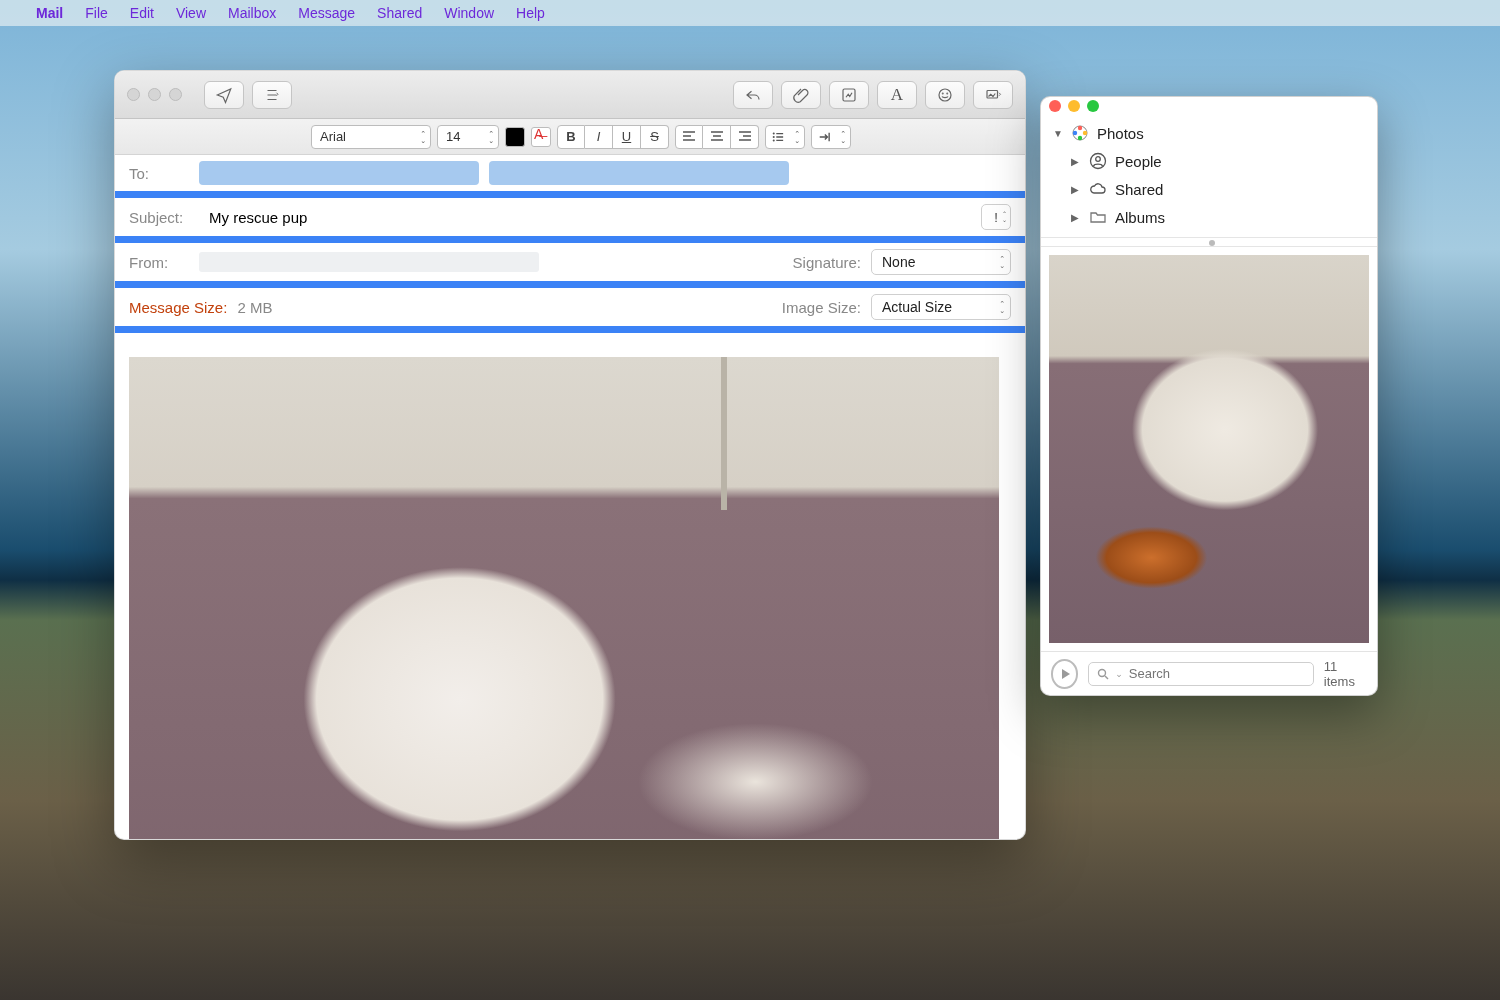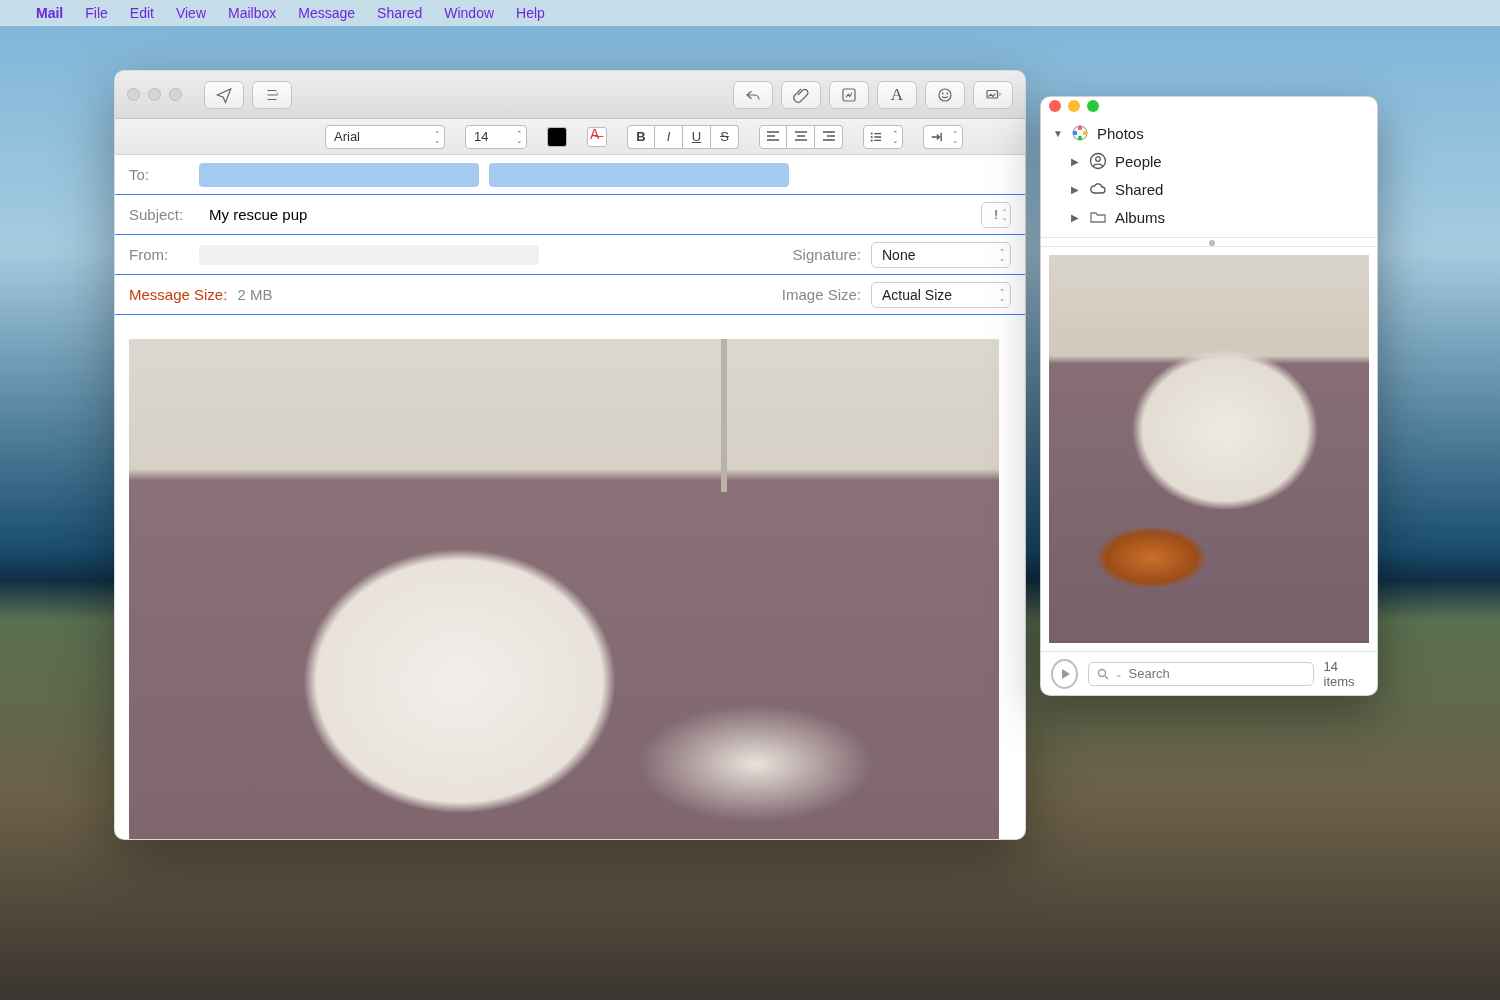--- a/index.html
+++ b/index.html
@@ -37,21 +37,21 @@
     background:linear-gradient(#fcfcfc,#efefef);
     border:1px solid #c5c5c5; border-radius:6px;
     display:flex; align-items:center; justify-content:center;
     color:#555; font-size:15px;
   }
   .tbtn svg { width:18px; height:18px; stroke:#666; fill:none; stroke-width:1.6; }
   .spacer { flex:1; }
 
   .fmtbar {
     height:36px; background:linear-gradient(#f2f2f2,#e8e8e8);
-    display:flex; align-items:center; gap:20px; padding:0 10px;
+    display:flex; align-items:center; gap:6px; padding:0 10px;
     border-bottom:1px solid #d4d4d4;
   }
   .sel {
     height:24px; border:1px solid #bcbcbc; border-radius:4px;
     background:#fff; display:flex; align-items:center; padding:0 20px 0 8px;
     font-size:13px; position:relative; color:#333;
   }
   .sel::after { content:"⌃\A⌄"; white-space:pre; position:absolute; right:4px; font-size:7px; line-height:7px; color:#555; }
   .swatch { width:20px; height:20px; border:1px solid #bcbcbc; border-radius:3px; }
   .fmtgrp { display:flex; }
@@ -59,21 +59,21 @@
     width:28px; height:24px; border:1px solid #bcbcbc; background:#fff;
     display:flex; align-items:center; justify-content:center; font-size:13px; color:#444;
   }
   .fmtgrp .fmtbtn:first-child { border-radius:4px 0 0 4px; }
   .fmtgrp .fmtbtn:last-child { border-radius:0 4px 4px 0; }
   .fmtgrp .fmtbtn + .fmtbtn { border-left:none; }
 
   .headers { background:#fff; }
   .hrow {
     display:flex; align-items:center; min-height:40px;
-    padding:6px 14px; border-bottom:1px solid #3b82f6; gap:10px;
+    padding:6px 14px; border-bottom:7px solid #3b82f6; gap:10px;
     font-size:15px;
   }
   .hlabel { color:#888; min-width:60px; }
   .pill { height:24px; border-radius:4px; background:#a6c9ef; }
   .hinput { flex:1; border:none; outline:none; font-size:15px; }
   .rsel {
     height:26px; border:1px solid #cfcfcf; border-radius:5px; background:#fff;
     padding:0 22px 0 10px; display:flex; align-items:center; font-size:14px; position:relative; color:#222;
   }
   .rsel::after { content:"⌃\A⌄"; white-space:pre; position:absolute; right:5px; font-size:7px; line-height:7px; color:#666;}
@@ -347,15 +347,15 @@
         </svg>
     </div>
     <div class="search">
       <svg width="12" height="12" viewBox="0 0 12 12">
           <circle cx="5" cy="5" r="3.5" fill="none" stroke="#9a9a9a" stroke-width="1.4"></circle>
           <path d="M8 8l3 3" stroke="#9a9a9a" stroke-width="1.4"></path>
         </svg>
       <span style="font-size:9px;color:#9a9a9a">⌄</span>
       <input placeholder="Search" style="">
     </div>
-    <span class="count">14 items</span>
+    <span class="count">11 items</span>
   </div>
 </div>
 
 </body></html>

